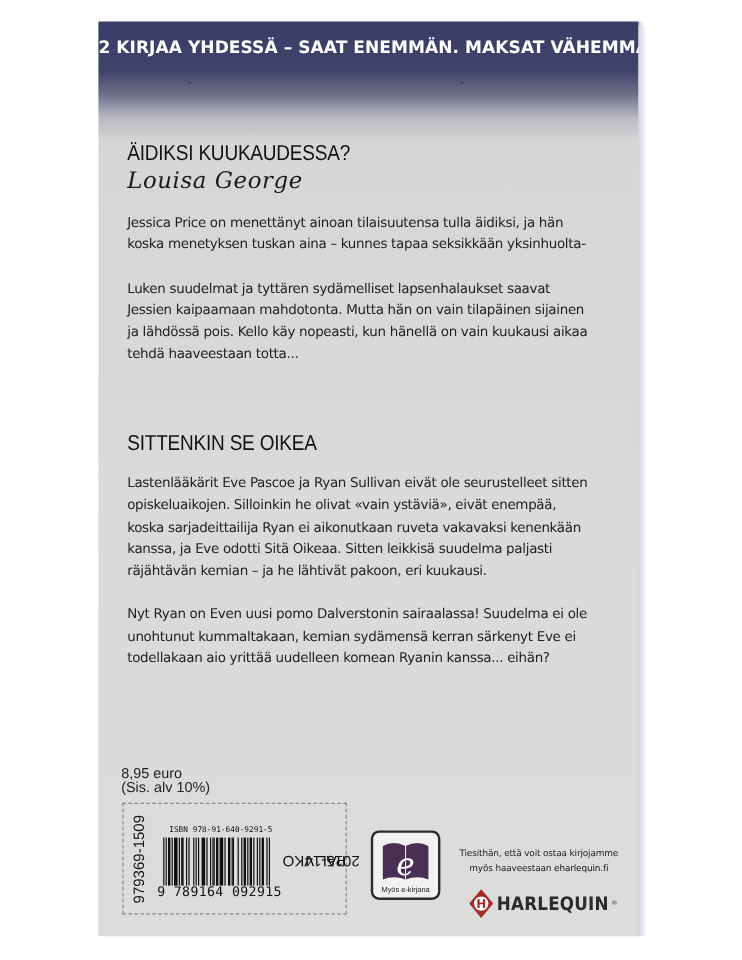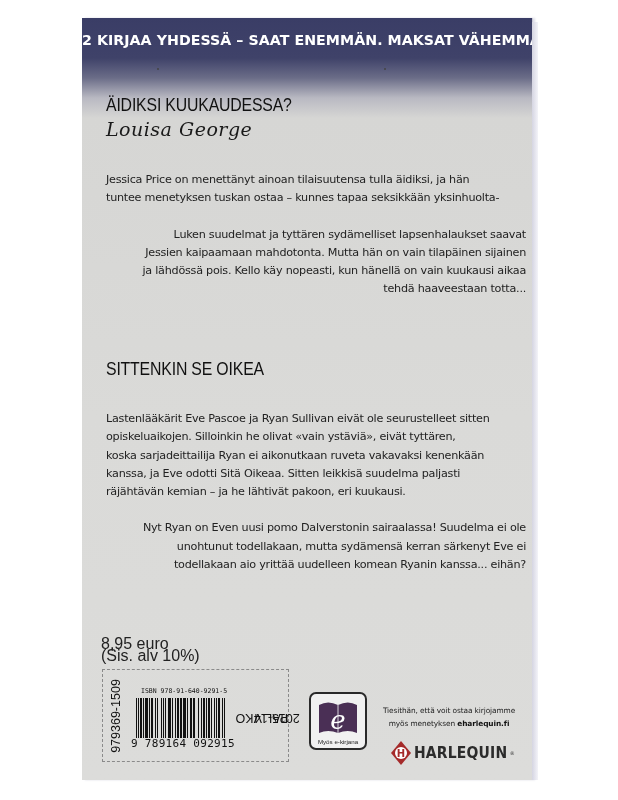--- a/index.html
+++ b/index.html
@@ -29,26 +29,26 @@
       line-height: 22px;
     }
     .story-author {
       font-family: "DejaVu Serif", serif; font-style: italic; font-size: 19px;
       color: #1a1a1a; line-height: 24px; margin-top: 1px; letter-spacing: 0.5px;
     }
     .para {
       font-family: "DejaVu Sans", sans-serif; font-size: 11.2px; line-height: 18.3px;
       color: #222; white-space: nowrap; letter-spacing: -0.25px;
     }
-    .para + .para { margin-top: 18px; text-align: right; }
-    .story-body { margin-top: 30px; }
+    .para + .para { margin-top: 18px; }
+    .story-body { margin-top: 14px; }
 
     .price {
       position: absolute; left: 19px; top: 620px;
-      font-family: "Liberation Sans", sans-serif; font-size: 16px; line-height: 12px; color: #222;
+      font-family: "Liberation Sans", sans-serif; font-size: 12px; line-height: 12px; color: #222;
     }
 
     .barcode-box {
       position: absolute; left: 20px; top: 651px; width: 187px; height: 93px;
       border: 1px dashed #8a8a8a;
     }
     .vert-num {
       position: absolute; left: 3px; top: 2px; width: 20px; height: 88px;
       display: flex; align-items: center; justify-content: center;
     }
@@ -88,70 +88,70 @@
     .ebook-label {
       position: absolute; left: 0; bottom: 3px; width: 100%; text-align: center;
       font-family: "Liberation Sans", sans-serif; font-size: 6.2px; color: #222; white-space: nowrap;
     }
 
     .promo {
       position: absolute; left: 292px; top: 686px; width: 150px; text-align: center;
       font-family: "DejaVu Sans", sans-serif; font-size: 7.4px; line-height: 13px; color: #222;
       white-space: nowrap; letter-spacing: -0.1px;
     }
-    .promo b { font-weight: bold; color: #111; }
+    .promo b { font-weight: normal; color: #111; }
 
     .harlequin {
       position: absolute; left: 309px; top: 723px; height: 24px;
       display: flex; align-items: center;
     }
     .harlequin-word {
       font-family: "DejaVu Sans", sans-serif; font-weight: bold; font-size: 15.5px;
       color: #2b2b2b; letter-spacing: 0.2px; margin-left: 3px; transform: scaleX(0.9); transform-origin: left;
     }
     .harlequin-reg { font-size: 5px; vertical-align: super; margin-left: -8px; color: #333; }
     .dot { position:absolute; width:2px; height:2px; background:#444; border-radius:50%; }
   </style>
 </head>
 <body>
 
 <div class="book">
 
   <div class="banner">2 KIRJAA YHDESSÄ – SAAT ENEMMÄN. MAKSAT VÄHEMMÄN.</div>
 
-  <div class="story" style="top:76px;">
+  <div class="story" style="top:98px;">
     <div class="story-title">ÄIDIKSI KUUKAUDESSA?</div>
     <div class="story-author">Louisa George</div>
     <div class="story-body">
       <div class="para">
         <div>Jessica Price on menettänyt ainoan tilaisuutensa tulla äidiksi, ja hän</div>
-        <div>tuntee menetyksen tuskan ostaa – kunnes tapaa seksikkään yksinhuolta-</div>
+        <div>koska menetyksen tuskan aina – kunnes tapaa seksikkään yksinhuolta-</div>
       </div>
       <div class="para">
         <div>Luken suudelmat ja tyttären sydämelliset lapsenhalaukset saavat</div>
         <div>Jessien kaipaamaan mahdotonta. Mutta hän on vain tilapäinen sijainen</div>
         <div>ja lähdössä pois. Kello käy nopeasti, kun hänellä on vain kuukausi aikaa</div>
         <div>tehdä haaveestaan totta...</div>
       </div>
     </div>
   </div>
 
   <div class="story" style="top:340px;">
     <div class="story-title">SITTENKIN SE OIKEA</div>
     <div class="story-body">
       <div class="para">
         <div>Lastenlääkärit Eve Pascoe ja Ryan Sullivan eivät ole seurustelleet sitten</div>
-        <div>opiskeluaikojen. Silloinkin he olivat «vain ystäviä», eivät tyttären,</div>
+        <div>opiskeluaikojen. Silloinkin he olivat «vain ystäviä», eivät enempää,</div>
         <div>koska sarjadeittailija Ryan ei aikonutkaan ruveta vakavaksi kenenkään</div>
         <div>kanssa, ja Eve odotti Sitä Oikeaa. Sitten leikkisä suudelma paljasti</div>
         <div>räjähtävän kemian – ja he lähtivät pakoon, eri kuukausi.</div>
       </div>
       <div class="para">
         <div>Nyt Ryan on Even uusi pomo Dalverstonin sairaalassa! Suudelma ei ole</div>
-        <div>unohtunut todellakaan, mutta sydämensä kerran särkenyt Eve ei</div>
+        <div>unohtunut kummaltakaan, kemian sydämensä kerran särkenyt Eve ei</div>
         <div>todellakaan aio yrittää uudelleen komean Ryanin kanssa... eihän?</div>
       </div>
     </div>
   </div>
 
   <div class="price">
     <div>8,95 euro</div>
     <div>(Sis. alv 10%)</div>
   </div>
 
@@ -243,21 +243,21 @@
     <svg width="42" height="38" viewBox="0 0 42 38">
       <path d="M2 6 Q11 1 21 6 Q31 1 40 6 L40 34 Q31 30 21 34 Q11 30 2 34 Z" fill="#4a2f55"></path>
       <path d="M21 6 L21 34" stroke="#ffffff" stroke-width="0.8"></path>
       <text x="21" y="30" text-anchor="middle" font-family="DejaVu Serif, serif" font-style="italic" font-size="26" fill="#ffffff">e</text>
     </svg>
     <div class="ebook-label">Myös e-kirjana</div>
   </div>
 
   <div class="promo">
     <div>Tiesithän, että voit ostaa kirjojamme</div>
-    <div><span>myös menetyksen </span><b>eharlequin.fi</b></div>
+    <div><span>myös haaveestaan </span><b>eharlequin.fi</b></div>
   </div>
 
   <div class="harlequin">
     <svg width="20" height="24" viewBox="0 0 20 24">
       <polygon points="10,0 20,12 10,24 0,12" fill="#a52a2a"></polygon>
       <circle cx="10" cy="12" r="6" fill="#ffffff"></circle>
       <text x="10" y="16" text-anchor="middle" font-family="DejaVu Sans, sans-serif" font-weight="bold" font-size="10" fill="#a52a2a">H</text>
     </svg>
     <span class="harlequin-word">HARLEQUIN</span>
     <span class="harlequin-reg">®</span>

